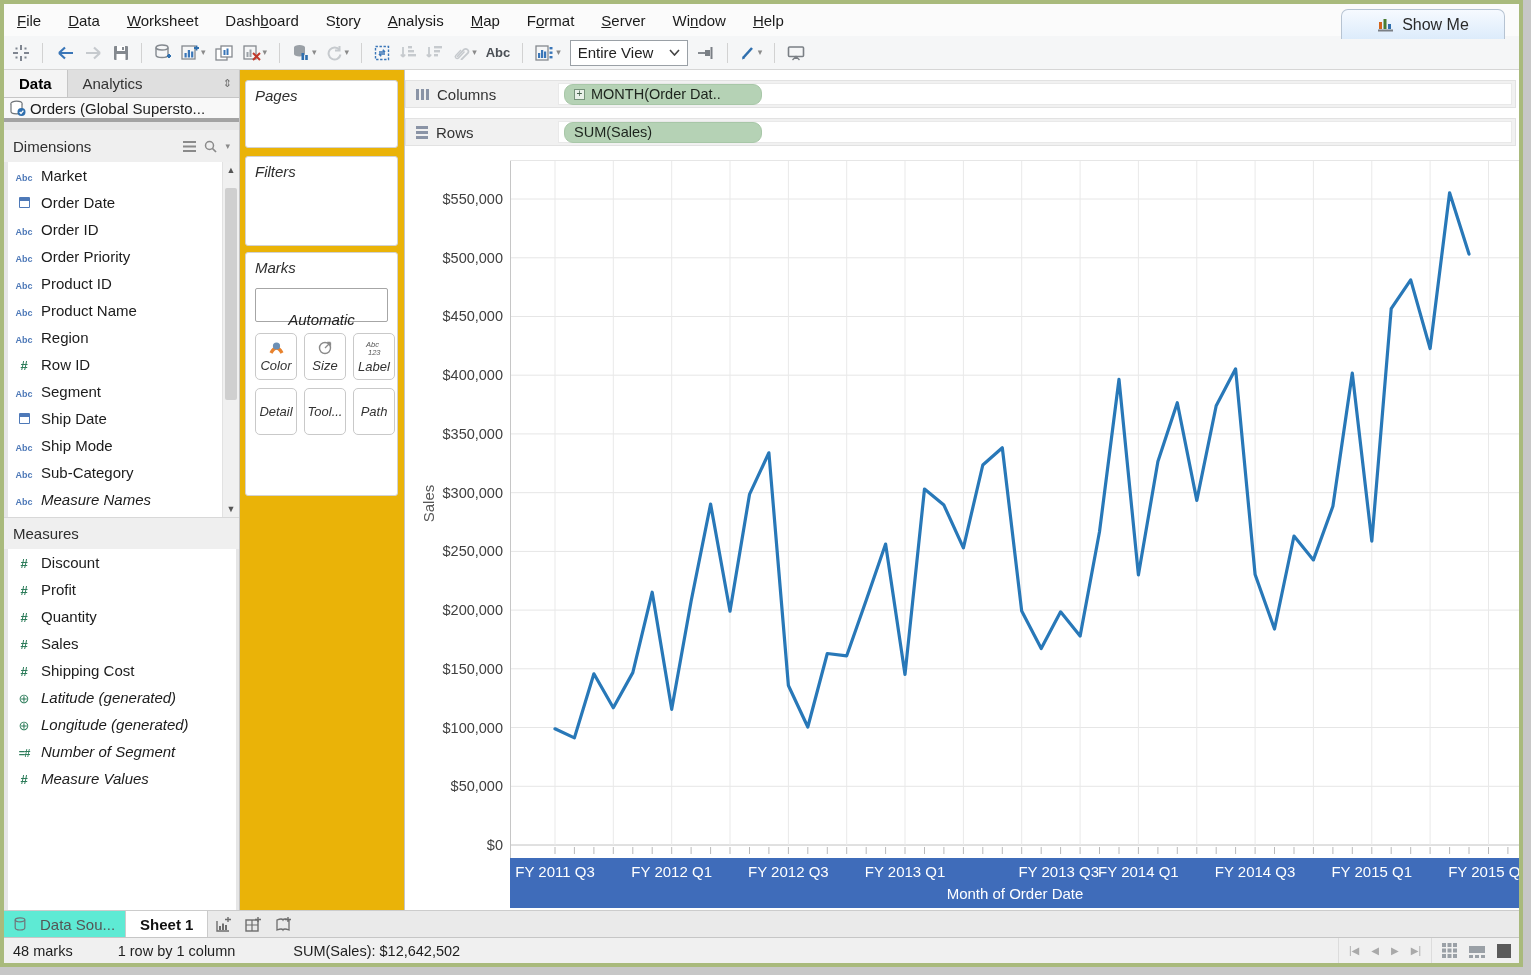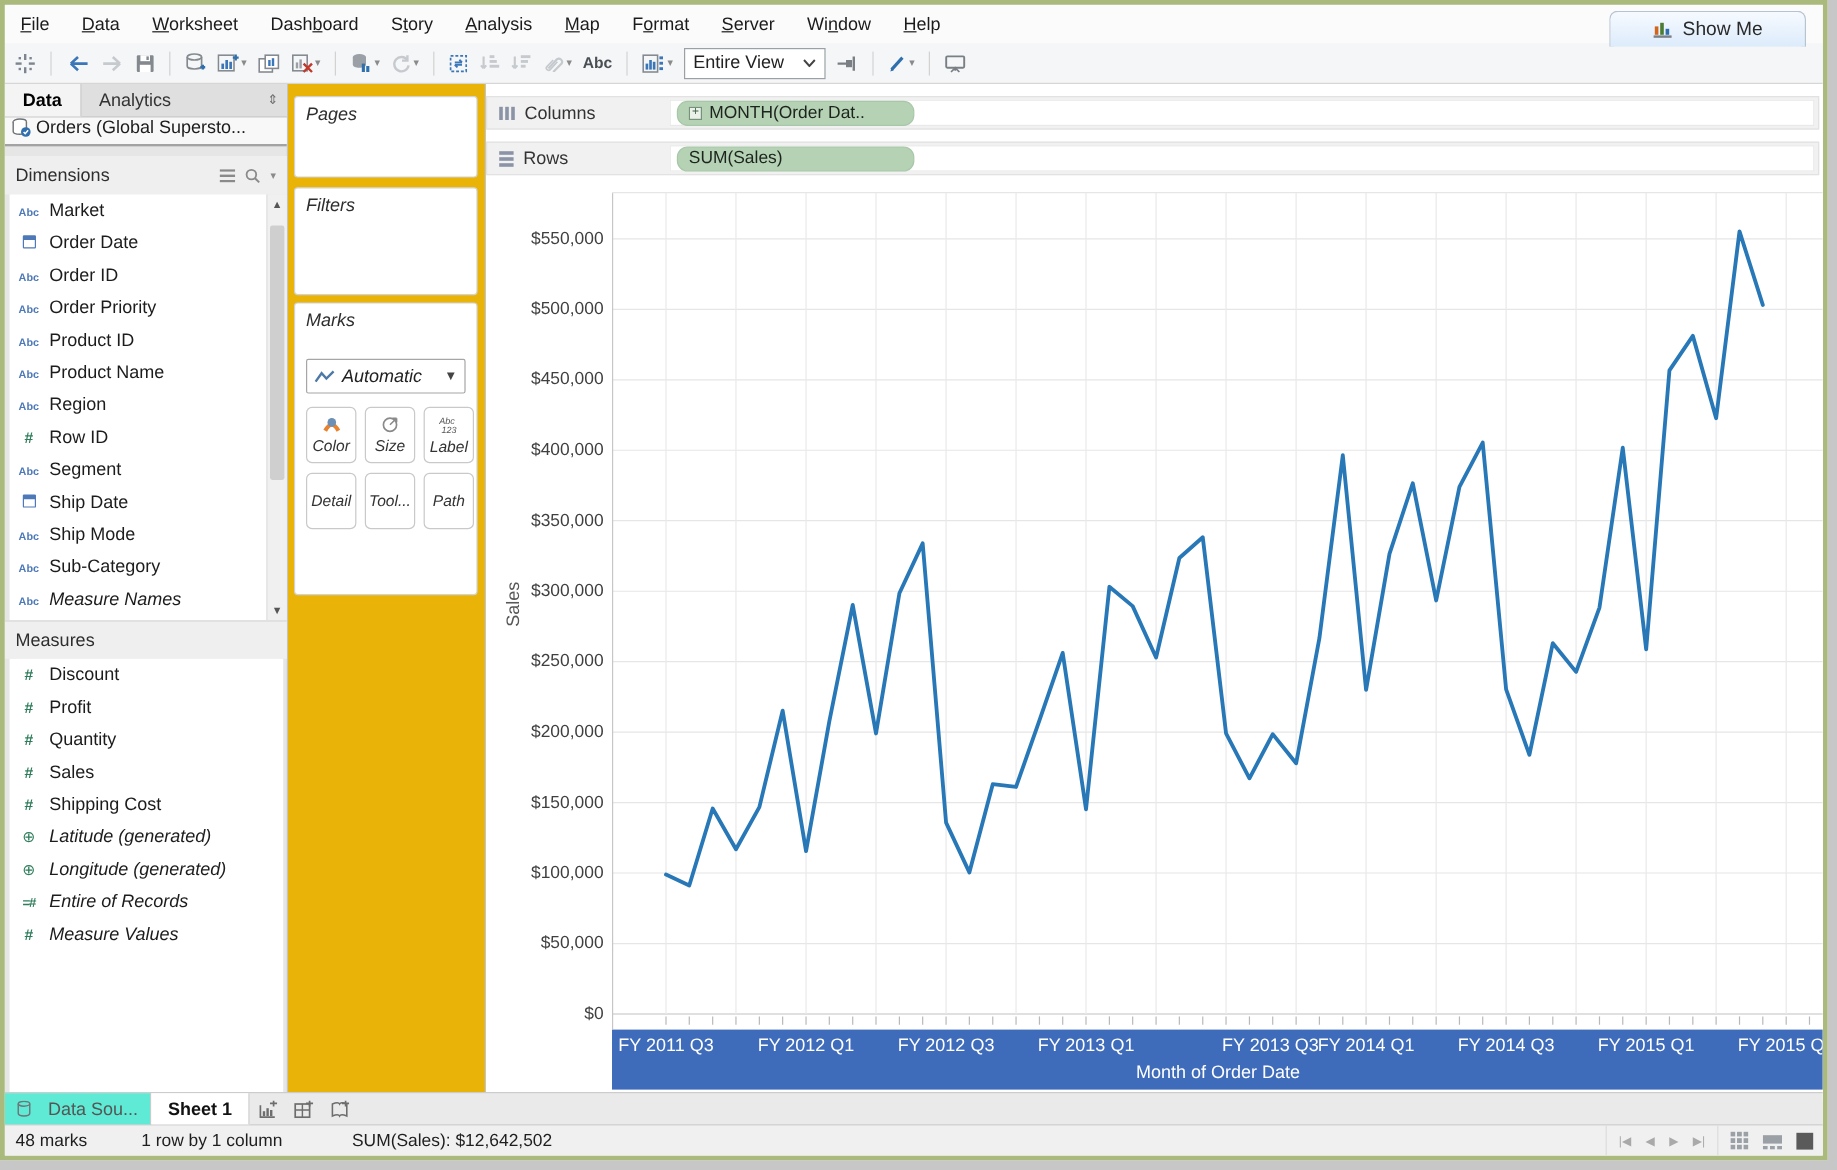--- a/index.html
+++ b/index.html
@@ -22,21 +22,21 @@
 
   
   .main{position:absolute;top:66px;left:0;right:0;bottom:53px;background:#fff;}
 
   
   .left-panel{position:absolute;left:0;top:0;width:236px;height:100%;background:#e6e6e6;border-right:1px solid #c4c4c4;}
   .pane-tabs{position:absolute;top:0;left:0;width:100%;height:28px;background:#dfdfdf;border-bottom:1px solid #c6c6c6;display:flex;align-items:stretch;}
   .pane-tab{padding:0 15px;display:flex;align-items:center;font-size:15px;color:#333;}
   .pane-tab.active{background:#f4f4f4;font-weight:bold;border-right:1px solid #c6c6c6;color:#000;}
   .pane-splitter{margin-left:auto;display:flex;align-items:center;padding-right:7px;color:#6f6f6f;font-size:11px;}
-  .datasource-row{position:absolute;top:28px;left:0;width:100%;height:24px;background:#f8f8f8;border-bottom:2px solid #a3a3a3;display:flex;padding-left:5px;gap:4px;font-size:15px;color:#1c1c1c;white-space:nowrap;overflow:hidden;}
+  .datasource-row{position:absolute;top:28px;left:0;width:100%;height:24px;background:#f8f8f8;border-bottom:4px solid #a3a3a3;display:flex;align-items:center;padding-left:5px;gap:4px;font-size:15px;color:#1c1c1c;white-space:nowrap;overflow:hidden;}
   .section-header{position:absolute;left:0;width:100%;height:32px;background:#efefef;display:flex;align-items:center;padding:0 9px;font-size:15px;color:#2e2e2e;}
   #dim-header{top:60px;}
   .dim-tools{margin-left:auto;display:flex;gap:8px;align-items:center;color:#666;}
   #measures-header{top:447px;border-top:1px solid #d8d8d8;}
   .field-list{position:absolute;background:#fff;}
   #dimensions-list{top:92px;left:4px;width:214px;height:355px;}
   #measures-list{top:479px;left:4px;width:228px;height:369px;}
   .field-row{height:27px;display:flex;align-items:center;padding-left:4px;gap:5px;font-size:15px;color:#1c1c1c;white-space:nowrap;}
   .field-icon{width:24px;flex:none;text-align:center;}
   .abc-icon{color:#4e79b8;font-size:9px;font-weight:bold;}
@@ -49,21 +49,21 @@
   .sb-arrow{position:absolute;left:0;width:100%;height:16px;display:flex;align-items:center;justify-content:center;color:#555;font-size:9px;}
   .sb-thumb{position:absolute;left:2px;width:12px;top:26px;height:212px;background:#cfcfcf;border-radius:2px;}
 
   
   .cards-panel{position:absolute;left:236px;top:0;width:165px;height:100%;background:#eab308;border-right:1px solid #c4c4c4;font-style:italic;}
   .card{position:absolute;left:5px;width:153px;background:#fff;border:1px solid #d2d2d2;border-radius:3px;padding:6px 9px;}
   #card-pages{top:10px;height:68px;}
   #card-filters{top:86px;height:90px;}
   #card-marks{top:182px;height:244px;}
   .card-title{font-size:15px;color:#2e2e2e;}
-  .mark-select{margin-top:23px;height:29px;border:1px solid #a6a6a6;border-radius:2px;display:flex;align-items:center;padding:4px 6px;gap:6px;background:#fff;font-size:15px;}
+  .mark-select{margin-top:12px;height:29px;border:1px solid #a6a6a6;border-radius:2px;display:flex;align-items:center;padding:16px 6px;gap:6px;background:#fff;font-size:15px;flex-direction:column;}
   .mark-select .sel-caret{margin-left:auto;color:#444;font-size:11px;}
   .marks-grid{margin-top:11px;display:grid;grid-template-columns:repeat(3,42px);grid-auto-rows:47px;gap:8px 7px;}
   .mark-btn{border:1px solid #c9c9c9;border-radius:5px;background:#fff;display:flex;flex-direction:column;align-items:center;justify-content:center;gap:3px;font-size:13px;color:#333;overflow:hidden;}
 
   
   .sheet-area{position:absolute;left:401px;top:0;right:0;height:100%;background:#fff;}
   .shelf{position:absolute;left:0;right:3px;height:28px;background:#f1f1f1;border:1px solid #e2e2e2;}
   #shelf-columns{top:10px;}
   #shelf-rows{top:48px;}
   .shelf-label{position:absolute;left:0;top:0;width:150px;height:100%;display:flex;align-items:center;gap:8px;padding-left:10px;color:#333;font-size:15px;}
@@ -408,21 +408,21 @@
           <div class="field-row">
             <span class="field-icon"><span class="globe-icon">⊕</span></span>
             <span class="italic">Latitude (generated)</span>
           </div>
           <div class="field-row">
             <span class="field-icon"><span class="globe-icon">⊕</span></span>
             <span class="italic">Longitude (generated)</span>
           </div>
           <div class="field-row">
             <span class="field-icon"><span class="numcalc-icon">=#</span></span>
-            <span class="italic">Entire of Records</span>
+            <span class="italic">Number of Segment</span>
           </div>
           <div class="field-row">
             <span class="field-icon"><span class="num-icon">#</span></span>
             <span class="italic">Measure Values</span>
           </div>
         </div>
     </div>
 
     <div class="cards-panel">
       <div class="card" id="card-pages">

